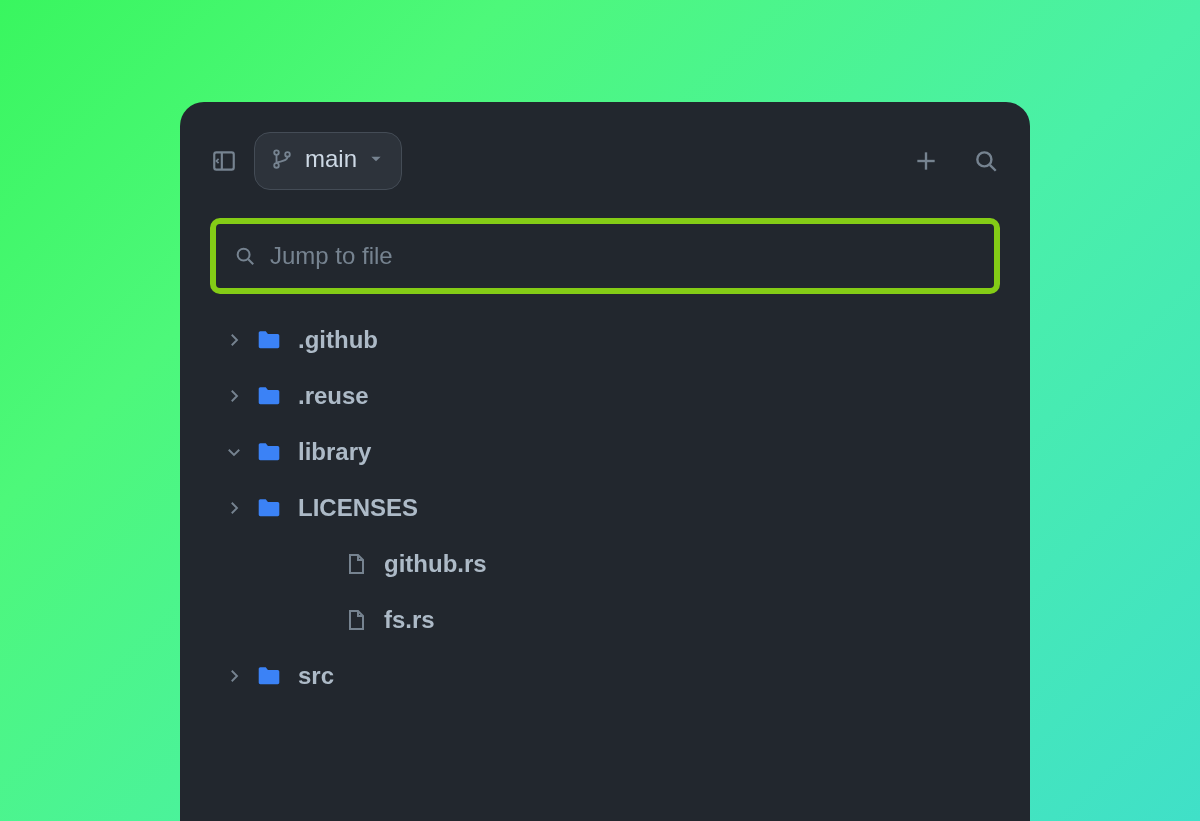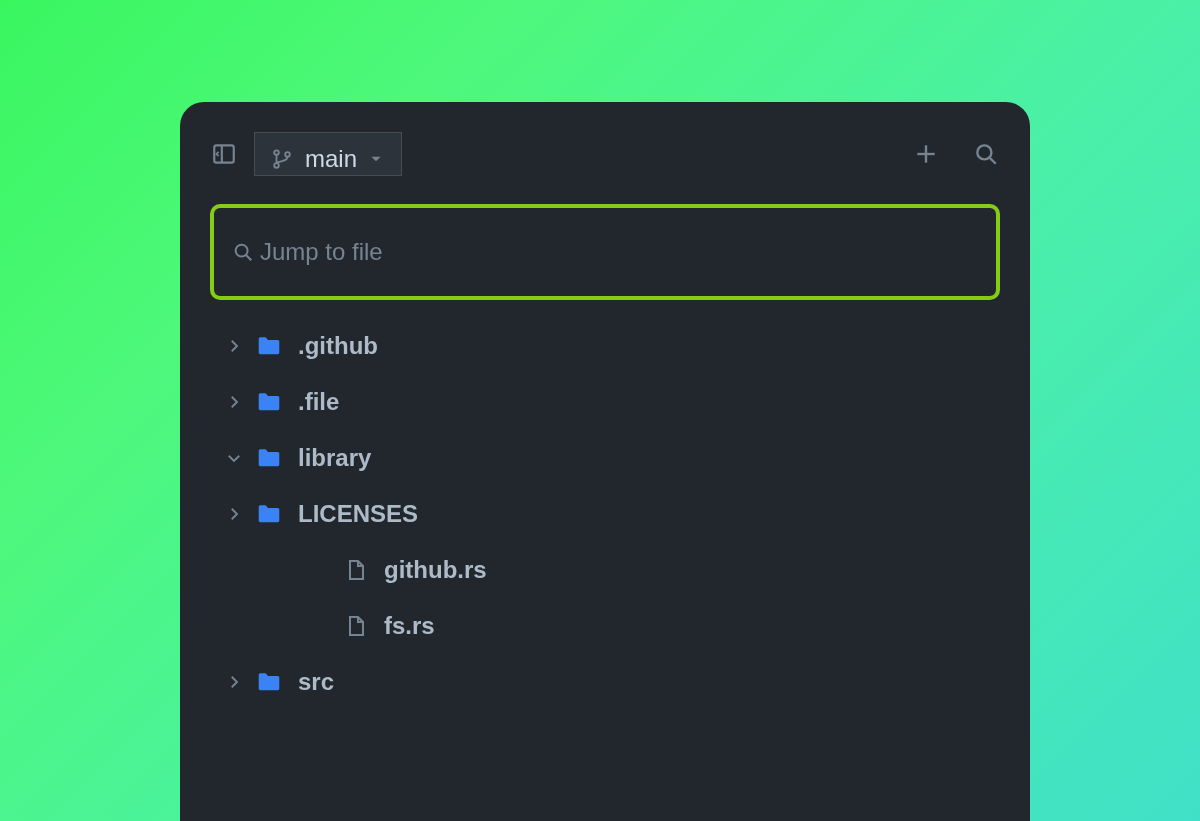--- a/index.html
+++ b/index.html
@@ -57,39 +57,39 @@
       color: #768390;
       cursor: pointer;
     }
 
     .branch-selector {
       display: flex;
       align-items: center;
       gap: 12px;
       background: #2d333b;
       border: 1px solid #444c56;
-      border-radius: 0;
-      padding: 12px 18px 2px 16px;
+      border-radius: 16px;
+      padding: 12px 18px 16px 16px;
       color: #adbac7;
       cursor: pointer;
     }
 
     .branch-selector .branch-name {
       font-size: 24px;
       font-weight: 500;
       color: #cdd9e5;
     }
 
     .search-box {
       display: flex;
       align-items: center;
-      gap: 6px;
-      border: 4px solid #84cc16;
+      gap: 14px;
+      border: 6px solid #84cc16;
       border-radius: 10px;
-      padding: 30px 18px;
+      padding: 18px 18px;
       color: #768390;
       margin-bottom: 18px;
     }
 
     .search-input {
       flex: 1;
       background: transparent;
       border: none;
       outline: none;
       color: #adbac7;
@@ -235,21 +235,21 @@
         <span class="chev">
           <svg width="18" height="18" viewBox="0 0 24 24" fill="none" stroke="currentColor" stroke-width="2.5">
             <path d="M9 5 L16 12 L9 19"></path>
           </svg>
         </span>
         <span>
           <svg class="folder-icon" viewBox="0 0 24 24" fill="currentColor">
             <path d="M2.5 5.5 C2.5 4.67 3.17 4 4 4 L9 4 L11 6.5 L20 6.5 C20.83 6.5 21.5 7.17 21.5 8 L21.5 18 C21.5 18.83 20.83 19.5 20 19.5 L4 19.5 C3.17 19.5 2.5 18.83 2.5 18 Z"></path>
           </svg>
         </span>
-        <span class="name">.file</span>
+        <span class="name">.reuse</span>
       </div>
       <div class="tree-row">
         <span class="chev">
           <svg width="18" height="18" viewBox="0 0 24 24" fill="none" stroke="currentColor" stroke-width="2.5">
             <path d="M5 9 L12 16 L19 9"></path>
           </svg>
         </span>
         <span>
           <svg class="folder-icon" viewBox="0 0 24 24" fill="currentColor">
             <path d="M2.5 5.5 C2.5 4.67 3.17 4 4 4 L9 4 L11 6.5 L20 6.5 C20.83 6.5 21.5 7.17 21.5 8 L21.5 18 C21.5 18.83 20.83 19.5 20 19.5 L4 19.5 C3.17 19.5 2.5 18.83 2.5 18 Z"></path>

